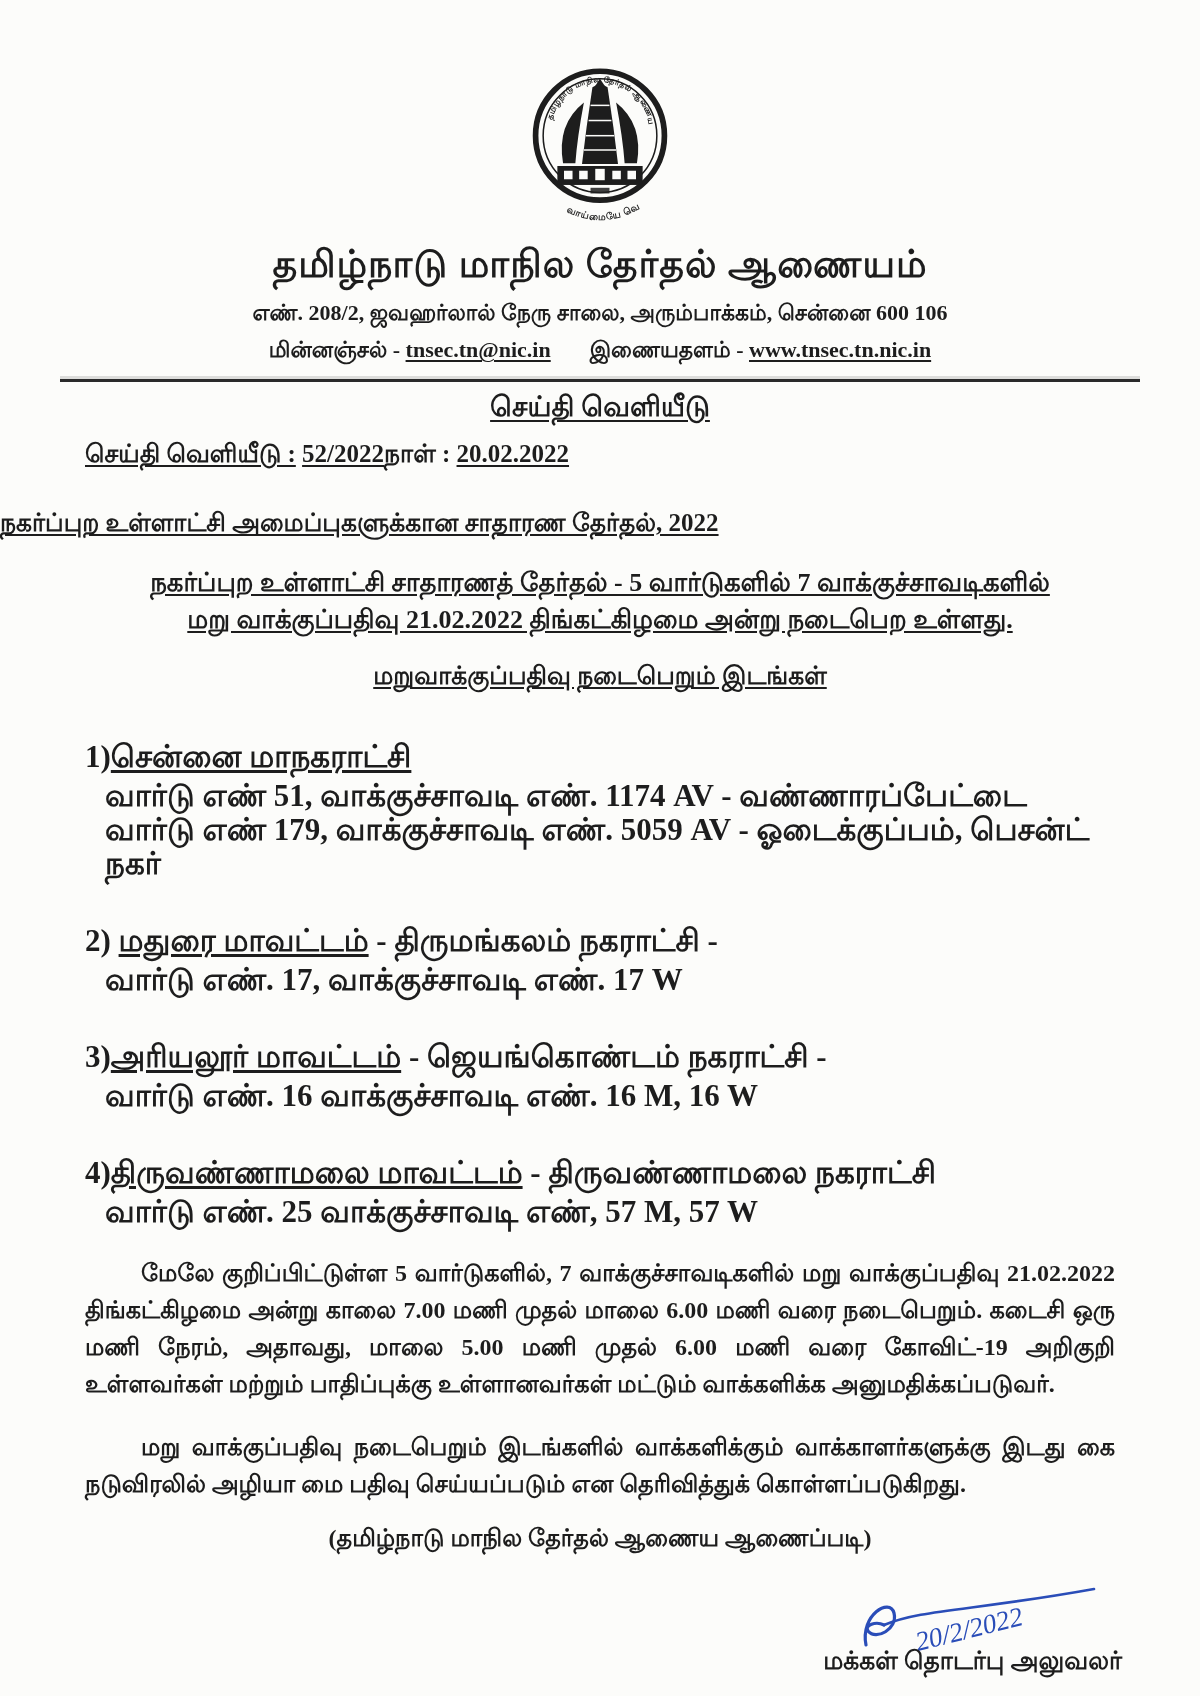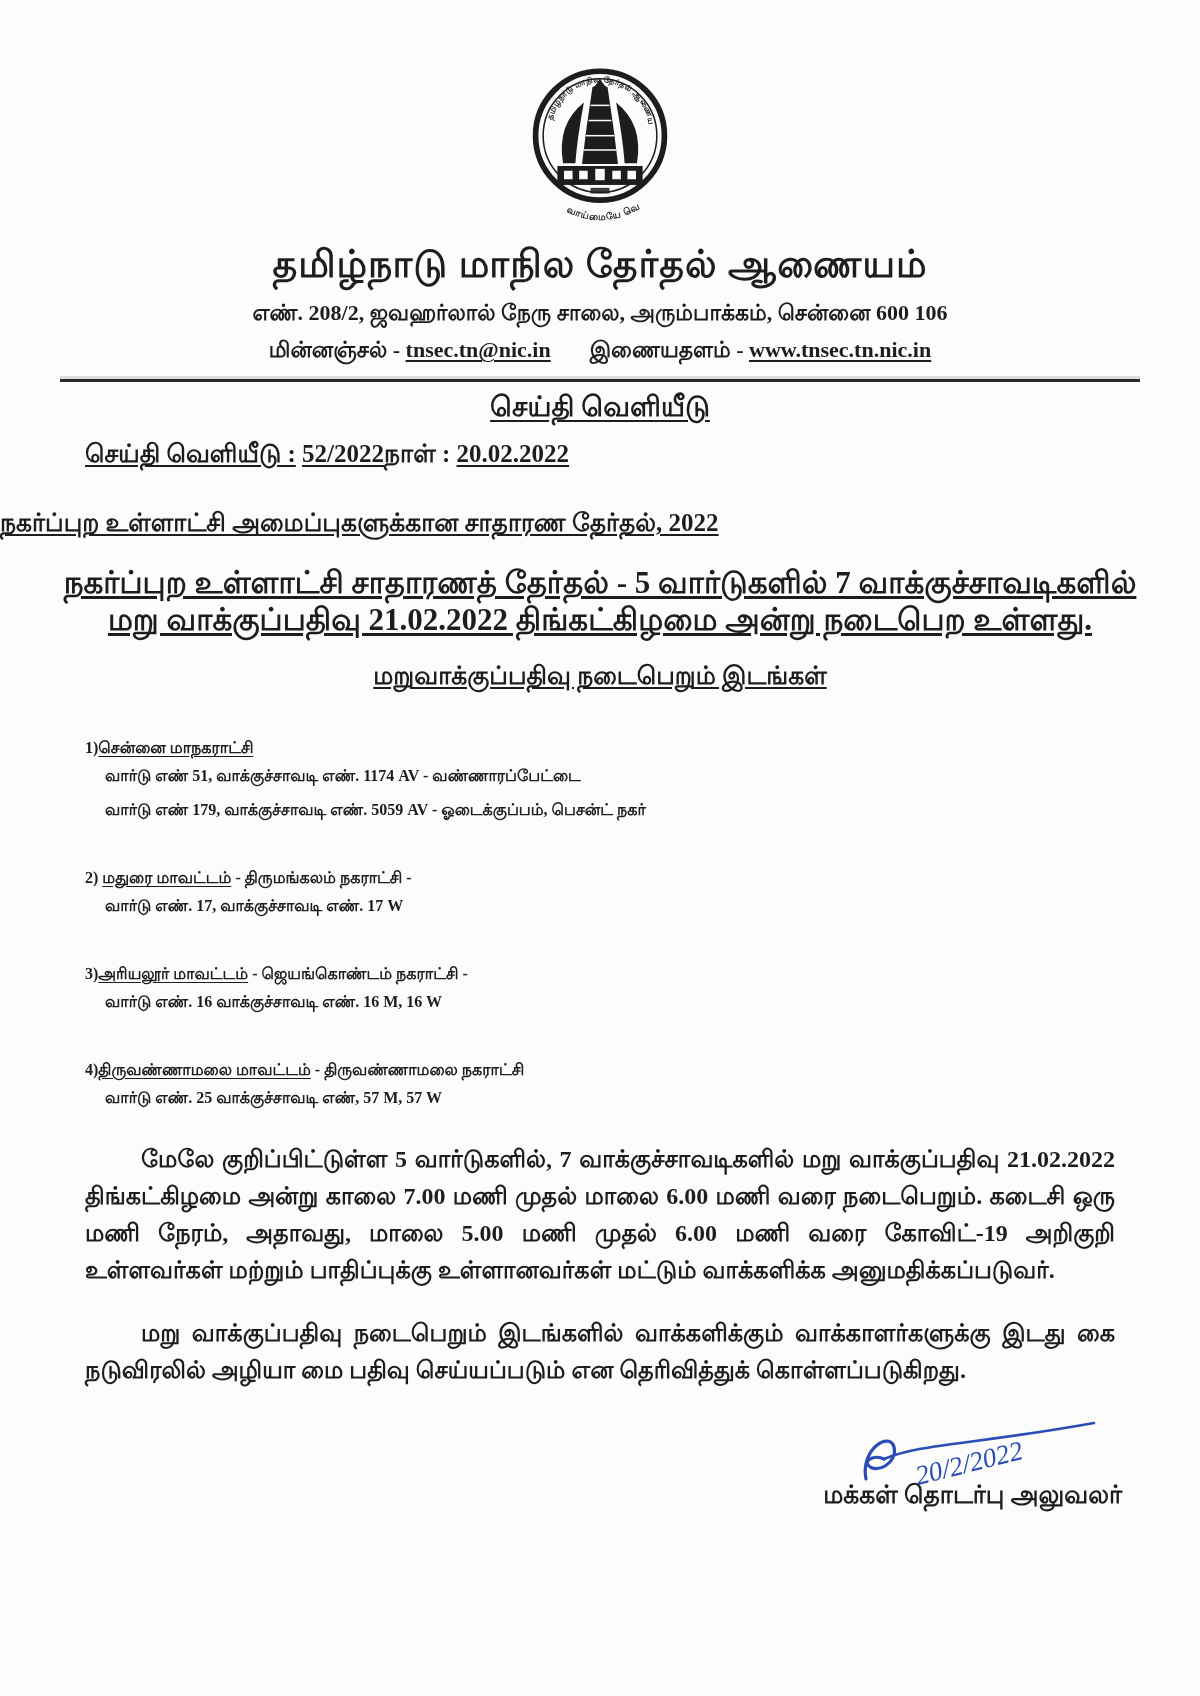--- a/index.html
+++ b/index.html
@@ -21,24 +21,24 @@
   .rule { height:3px; background:#2a2a2a; margin:14px 60px 0 60px; box-shadow:0 -3px 0 rgba(0,0,0,0.12); }
 
   .doc-title { text-align:center; font-size:28px; font-weight:700; margin-top:9px; }
   .doc-title span { text-decoration:underline; text-underline-offset:4px; }
 
   .meta-row { display:flex; justify-content:flex-start; padding:0 85px; margin-top:14px;
               font-size:25px; font-weight:700; }
   .meta-row .u { text-decoration-thickness:2px; }
 
   .headline1 { text-align:left; font-size:25px; font-weight:700; margin-top:38px; }
-  .headline2 { text-align:center; font-size:31px; font-weight:700; margin-top:24px; line-height:37px; }
+  .headline2 { text-align:center; font-size:26px; font-weight:700; margin-top:24px; line-height:37px; }
   .section-head { text-align:center; font-size:25px; font-weight:700; margin-top:24px; }
 
-  .loc-list { padding:0 85px; font-size:16px; font-weight:600; }
+  .loc-list { padding:0 85px; font-size:31px; font-weight:600; }
   .loc-item { margin-top:42px; }
   .loc-item.first { margin-top:46px; }
   .loc-head { font-weight:700; }
   .loc-line { padding-left:20px; line-height:34px; }
 
   .para { padding:0 85px; margin-top:26px; font-size:24px; font-weight:600;
           line-height:37px; text-align:justify; text-indent:56px; }
   .closing { text-align:center; font-size:24px; font-weight:600; margin-top:22px; }
 
   .sign-block { margin-top:26px; padding-right:78px; display:flex; flex-direction:column; align-items:flex-end; }
@@ -155,20 +155,21 @@
         <span>4)</span><span class="u">திருவண்ணாமலை மாவட்டம்</span><span> - திருவண்ணாமலை நகராட்சி</span>
       </div>
       <div class="loc-line">வார்டு எண். 25  வாக்குச்சாவடி எண்,  57 M, 57 W</div>
     </div>
 
   </div>
 
   <div class="para">மேலே குறிப்பிட்டுள்ள 5 வார்டுகளில், 7 வாக்குச்சாவடிகளில் மறு வாக்குப்பதிவு  21.02.2022 திங்கட்கிழமை அன்று காலை 7.00 மணி முதல் மாலை 6.00 மணி வரை நடைபெறும்.   கடைசி ஒரு மணி நேரம், அதாவது, மாலை 5.00 மணி முதல் 6.00 மணி வரை கோவிட்-19 அறிகுறி உள்ளவர்கள் மற்றும் பாதிப்புக்கு உள்ளானவர்கள் மட்டும் வாக்களிக்க அனுமதிக்கப்படுவர்.</div>
   <div class="para">மறு வாக்குப்பதிவு நடைபெறும் இடங்களில் வாக்களிக்கும் வாக்காளர்களுக்கு இடது கை நடுவிரலில் அழியா மை பதிவு செய்யப்படும் என தெரிவித்துக் கொள்ளப்படுகிறது.</div>
 
+  <div class="closing">(தமிழ்நாடு மாநில தேர்தல் ஆணைய ஆணைப்படி)</div>
 
   <div class="sign-block">
     <svg class="sign-svg" viewBox="0 0 300 92" xmlns="http://www.w3.org/2000/svg">
       <path d="M34 64 C28 34 58 16 62 32 C66 48 44 60 36 50 C32 44 44 40 52 44" fill="none" stroke-width="3.2" stroke-linecap="round" stroke="#2a4db8"></path>
       <path d="M52 44 C90 28 140 30 262 8" fill="none" stroke-width="2.6" stroke-linecap="round" stroke="#2a4db8"></path>
       <text x="86" y="70" transform="rotate(-14 86 70)" font-size="27" font-style="italic" font-family="Liberation Serif, DejaVu Serif, serif" fill="#2a4db8">20/2/2022</text>
     </svg>
     <div class="designation">மக்கள் தொடர்பு அலுவலர்</div>
   </div>
 

